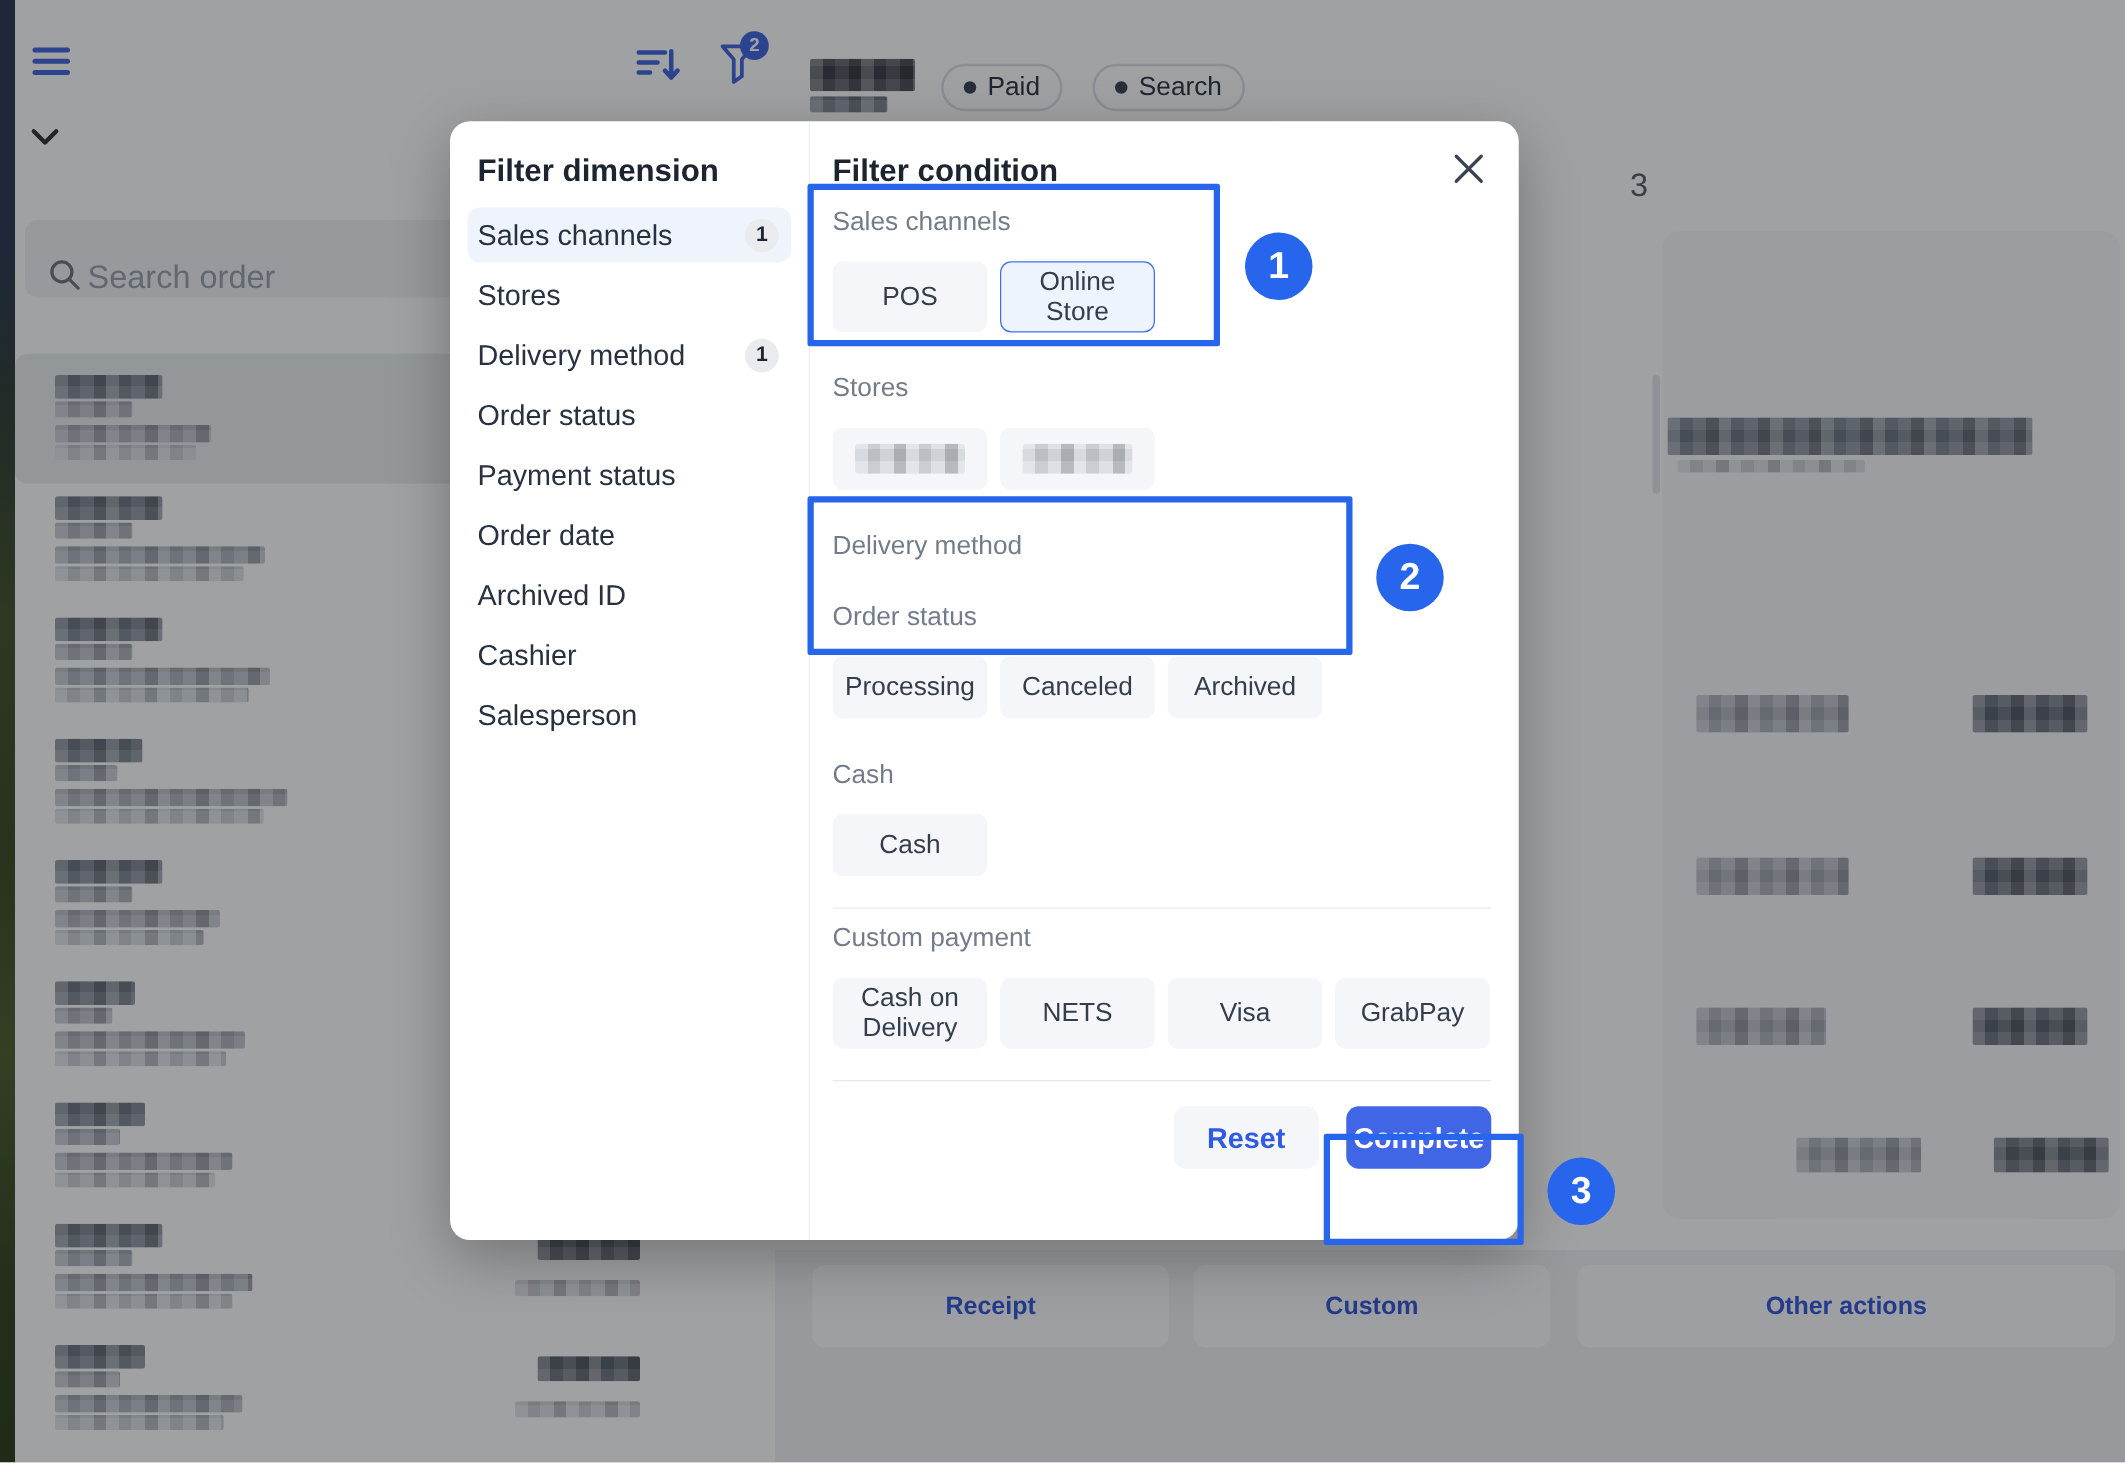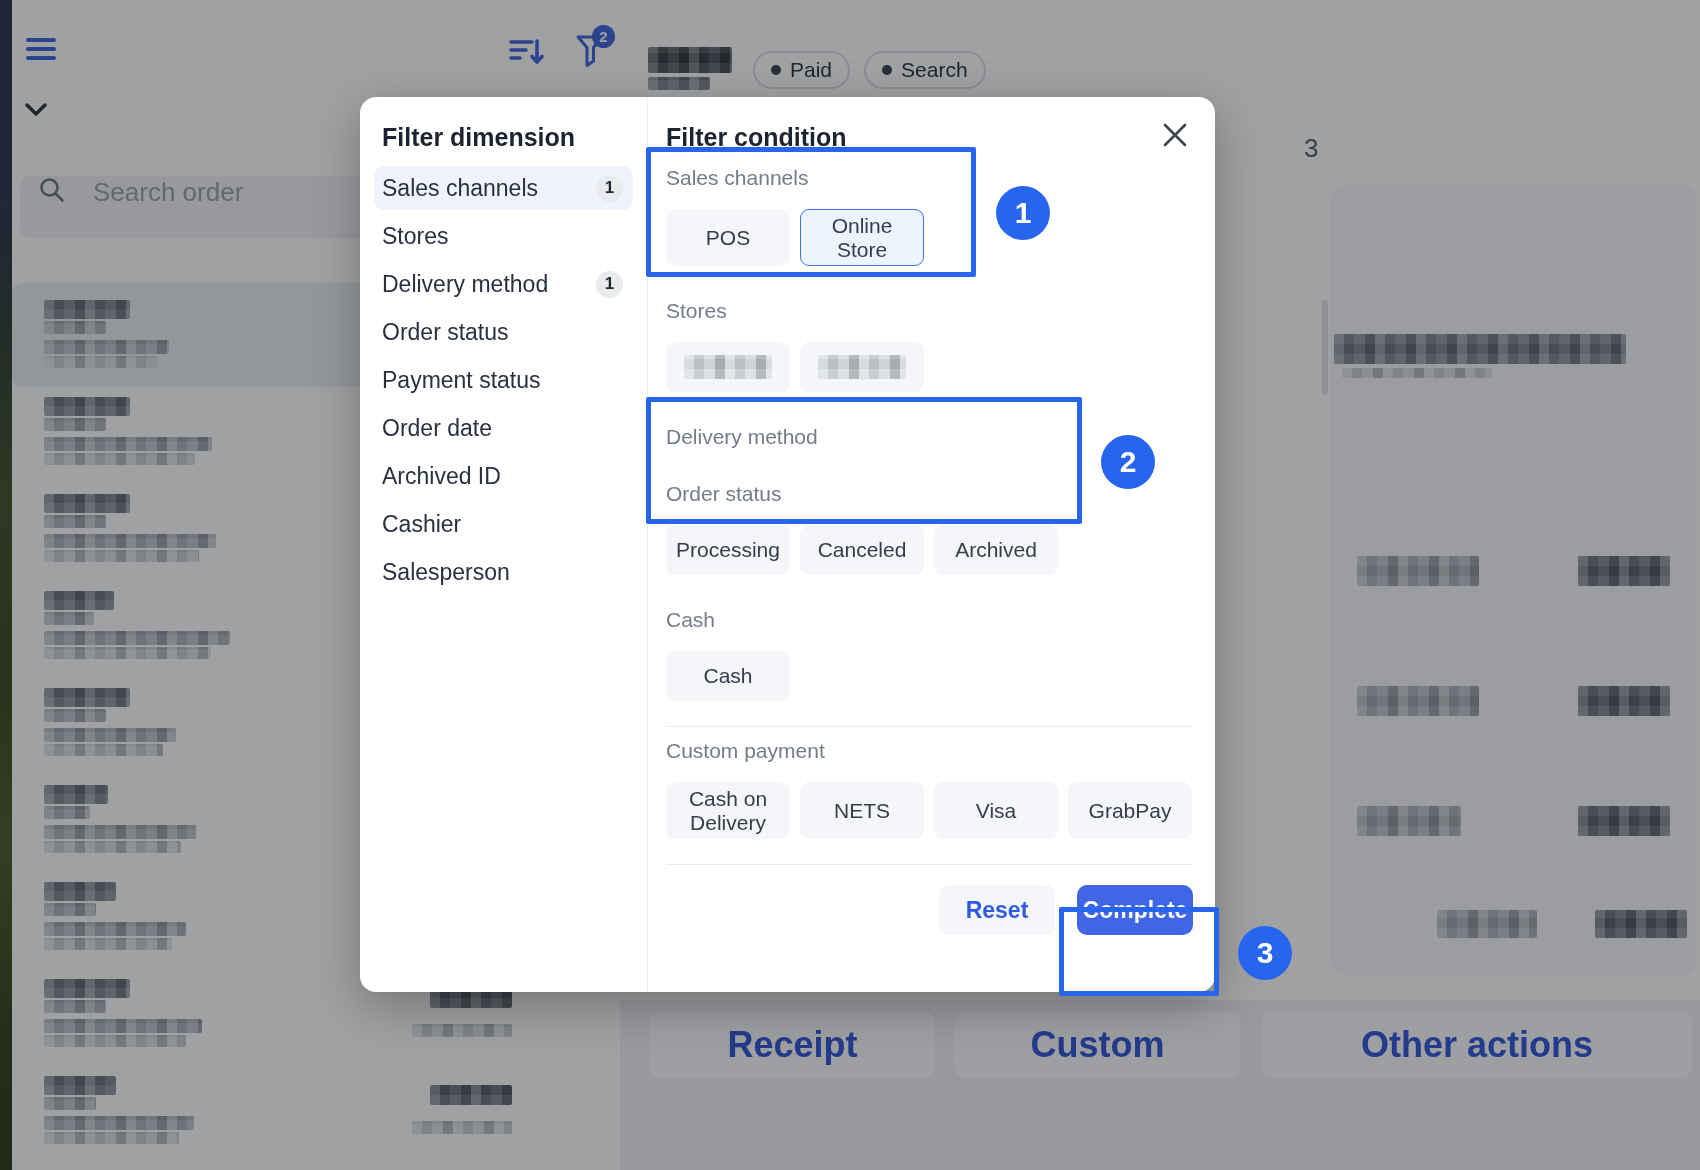--- a/index.html
+++ b/index.html
@@ -9,42 +9,42 @@
   .side-strip{position:absolute;left:0;top:0;width:12px;height:100%;
     background:linear-gradient(180deg,#27364e 0%,#27364e 16%,#2e3b31 28%,#41502a 42%,#38471f 58%,#4c5c2c 72%,#31401c 88%,#2c3a1a 100%);}
   
   .orders-panel{position:absolute;left:12px;top:0;width:608px;height:100%;background:#fff;}
   .hamburger{position:absolute;left:14px;top:38px;width:30px;height:24px;}
   .hamburger i{display:block;height:4px;border-radius:2px;background:#3E63DC;margin-bottom:5px;}
   .icon-btn{position:absolute;}
   .page-title-row{position:absolute;left:12px;top:102px;display:flex;align-items:center;gap:14px;}
   .page-title{font-size:36px;font-weight:700;color:#15181d;letter-spacing:-.5px;}
   .search-box{position:absolute;left:8px;top:176px;width:582px;height:62px;background:#F1F2F5;border-radius:10px;
-    display:flex;align-items:flex-start;padding:0 18px;gap:26px;box-sizing:border-box;}
+    display:flex;align-items:flex-end;padding:0 18px;gap:3px;box-sizing:border-box;}
   .search-box input{border:0;outline:0;background:transparent;font-size:26px;color:#333;width:100%;
     font-family:"Liberation Sans","DejaVu Sans",sans-serif;}
   .search-box input::placeholder{color:#98A0AB;}
   .entry-sel-bg{position:absolute;left:0;top:283px;width:608px;height:104px;background:#ECEEF1;border-radius:10px;}
   
   .pix{position:absolute;background-color:var(--b,#888);border-radius:2px;background-image:
     repeating-linear-gradient(90deg,rgba(255,255,255,.25) 0 10px,rgba(0,0,0,.07) 10px 20px,rgba(255,255,255,.10) 20px 31px,rgba(0,0,0,.16) 31px 41px),
     repeating-linear-gradient(0deg,rgba(255,255,255,.12) 0 10px,rgba(0,0,0,.05) 10px 20px);}
   .px-darkest{--b:#3F444C}.px-deep{--b:#646B77}.px-mid{--b:#79828E}.px-light{--b:#B2B8C1}.px-xlight{--b:#D4D8DE}
   
   .detail-panel{position:absolute;left:620px;top:0;width:1080px;height:100%;background:#fff;}
-  .status-badges{position:absolute;left:133px;top:51px;display:flex;gap:14px;}
+  .status-badges{position:absolute;left:133px;top:51px;display:flex;gap:24px;}
   .pill{height:34px;padding:0 16px;border:2px solid #DADEE4;border-radius:19px;display:flex;align-items:center;gap:9px;
     font-size:21px;color:#2A323E;font-weight:500;background:#fff;}
   .pill .dot{width:10px;height:10px;border-radius:50%;background:#3A4250;}
   .bg-frag{position:absolute;left:684px;top:133px;font-size:26px;color:#565D66;}
   .detail-card{position:absolute;left:710px;top:185px;width:366px;height:790px;background:#F7F8FA;border-radius:14px;}
   .scrollbar{position:absolute;left:702px;top:300px;width:6px;height:95px;background:#E3E5E9;border-radius:3px;}
   .bottom-bar{position:absolute;left:0;top:1000px;width:1080px;height:170px;background:#F1F2F4;}
   .bar-btn{position:absolute;top:12px;height:66px;background:#FBFCFE;border-radius:10px;color:#3156D8;
-    font-size:36px;font-weight:600;display:flex;align-items:center;justify-content:center;}
+    font-size:20px;font-weight:600;display:flex;align-items:center;justify-content:center;}
   .bar-btn.b0{left:30px;width:285px}.bar-btn.b1{left:335px;width:285px}.bar-btn.b2{left:642px;width:430px}
   
   .overlay{position:absolute;inset:0;background:rgba(18,21,26,.40);z-index:10;}
   
   .modal{position:absolute;left:360px;top:97px;width:855px;height:895px;background:#fff;border-radius:16px;z-index:20;
     box-shadow:0 14px 48px rgba(0,0,0,.28);display:flex;box-sizing:border-box;}
   .modal-left{width:288px;border-right:1px solid #ECEEF1;padding:20px 14px 0 14px;box-sizing:border-box;}
   .panel-title{font-size:25px;font-weight:700;color:#1C2430;margin:6px 0 14px 8px;}
   .dim-item{height:44px;display:flex;align-items:center;justify-content:space-between;padding:0 10px 0 8px;
     border-radius:10px;font-size:23px;color:#27313F;margin-bottom:4px;cursor:pointer;}

